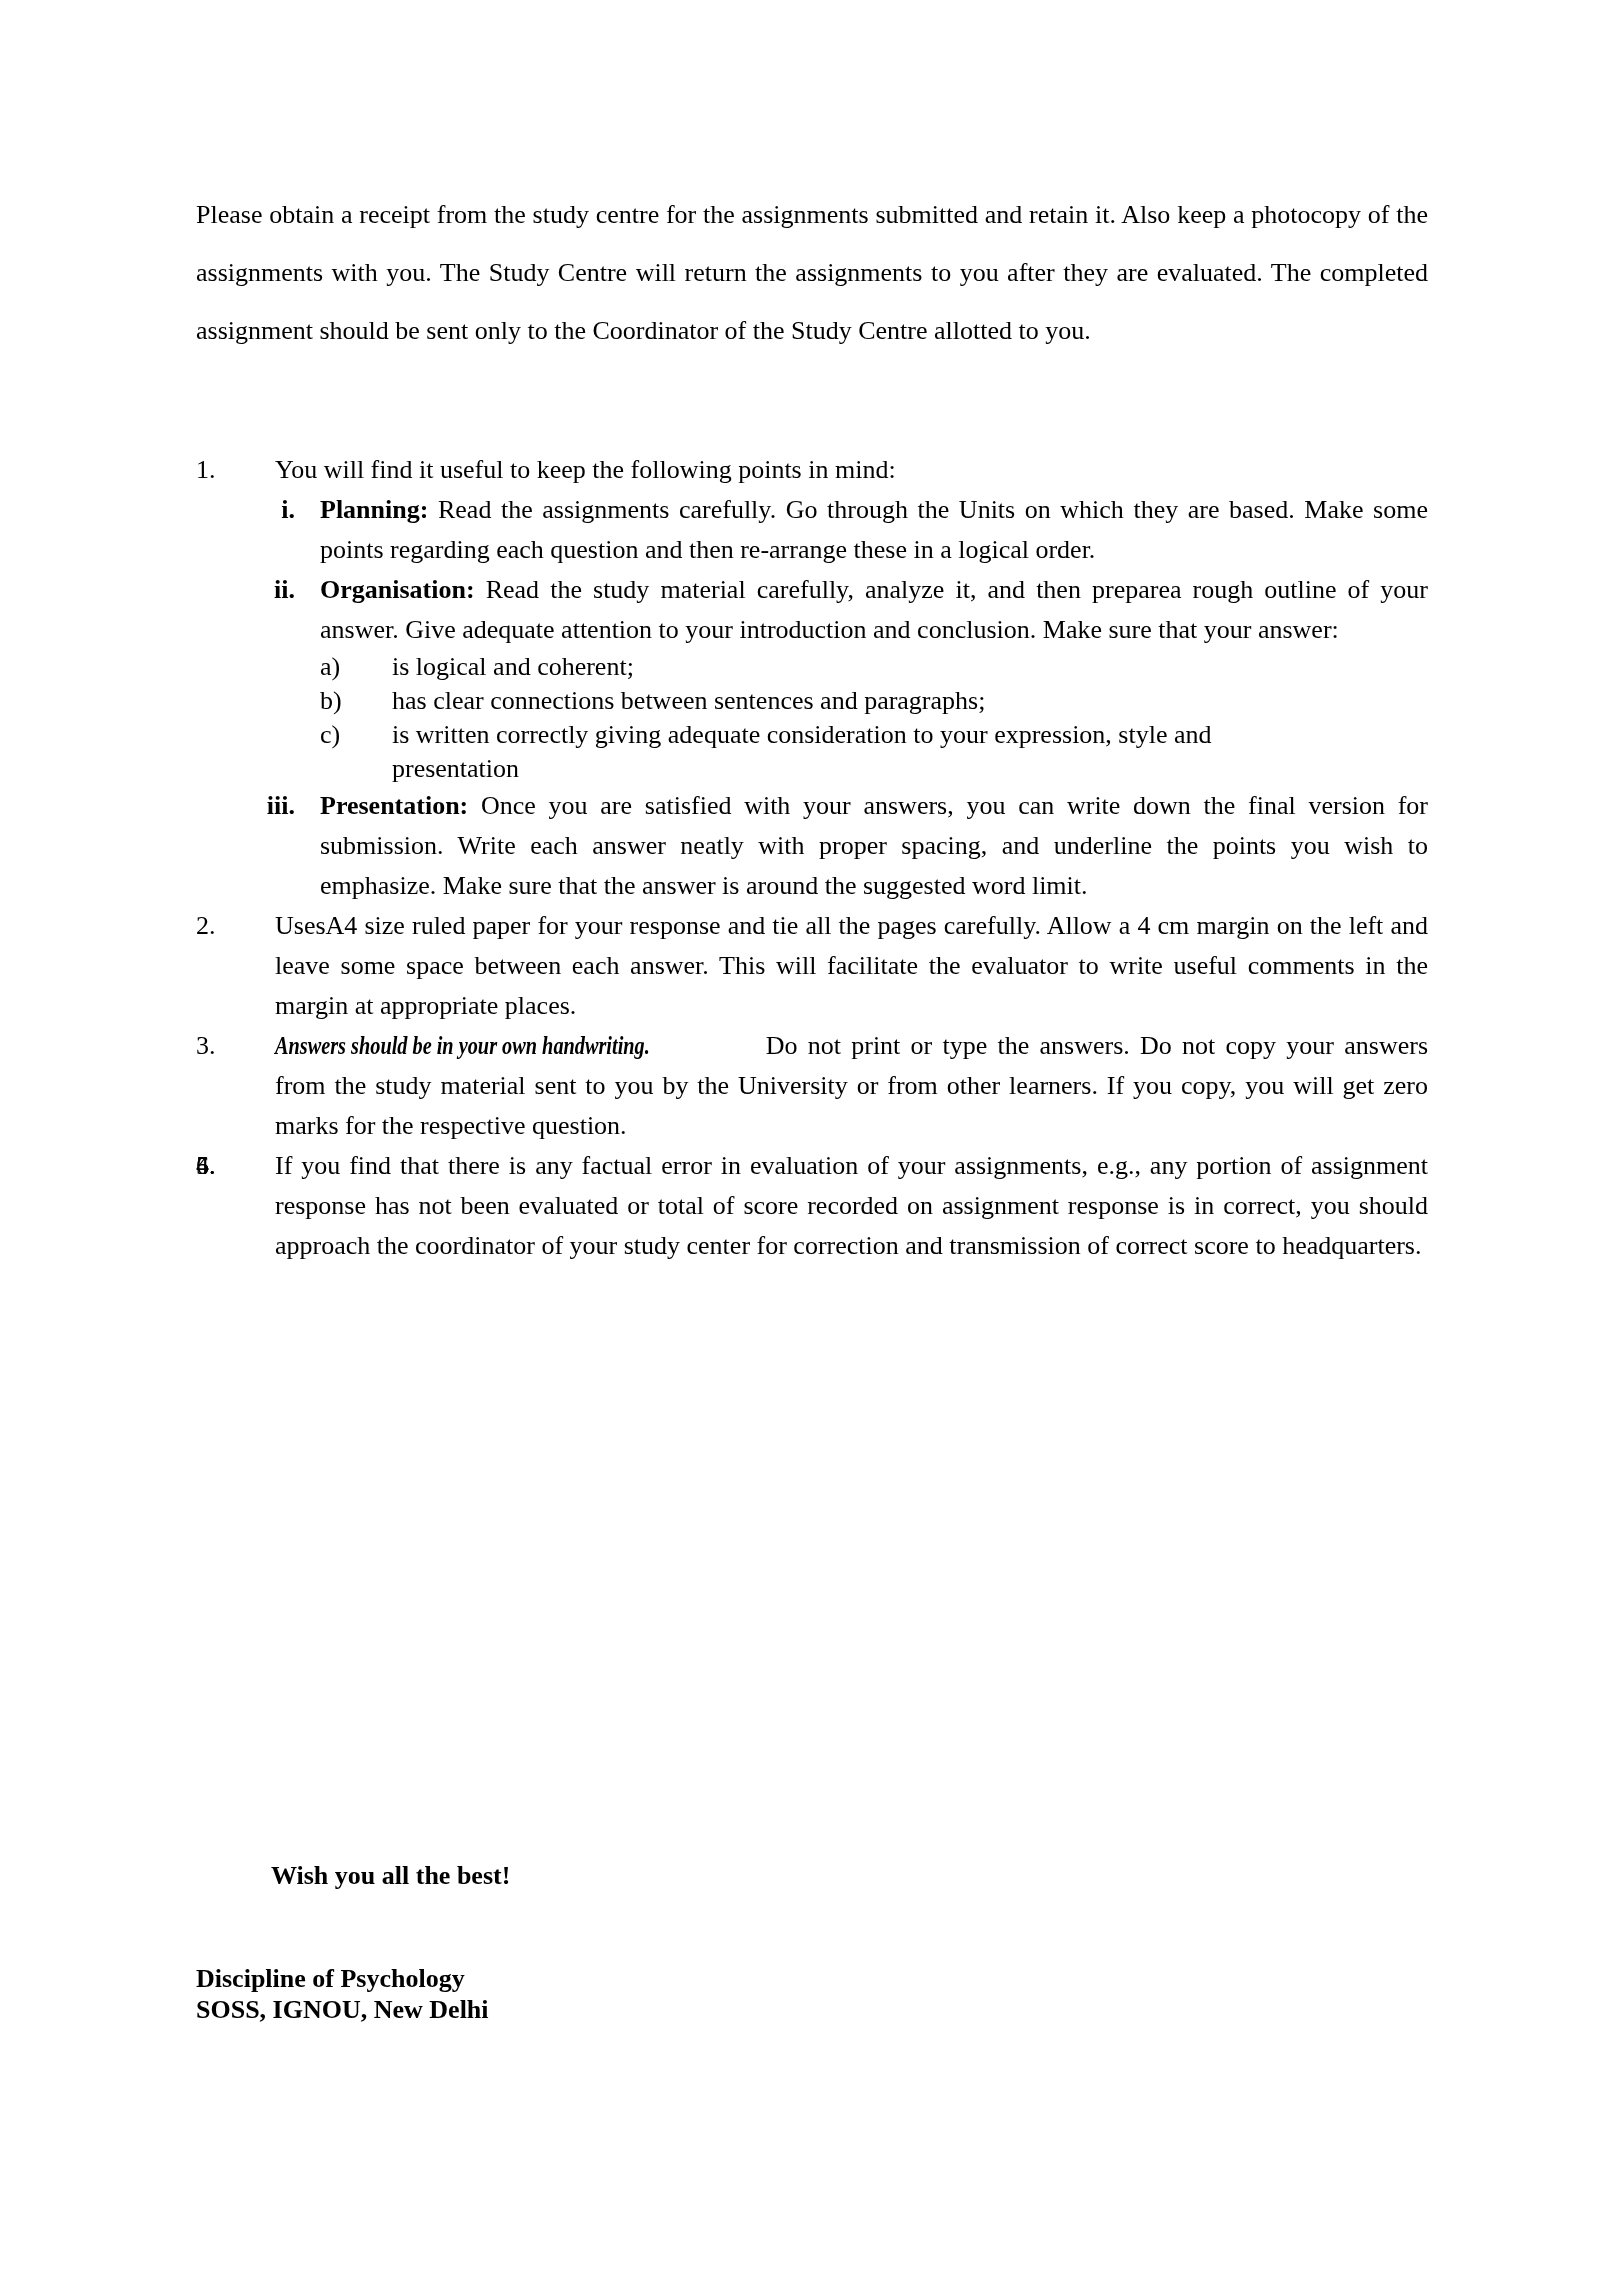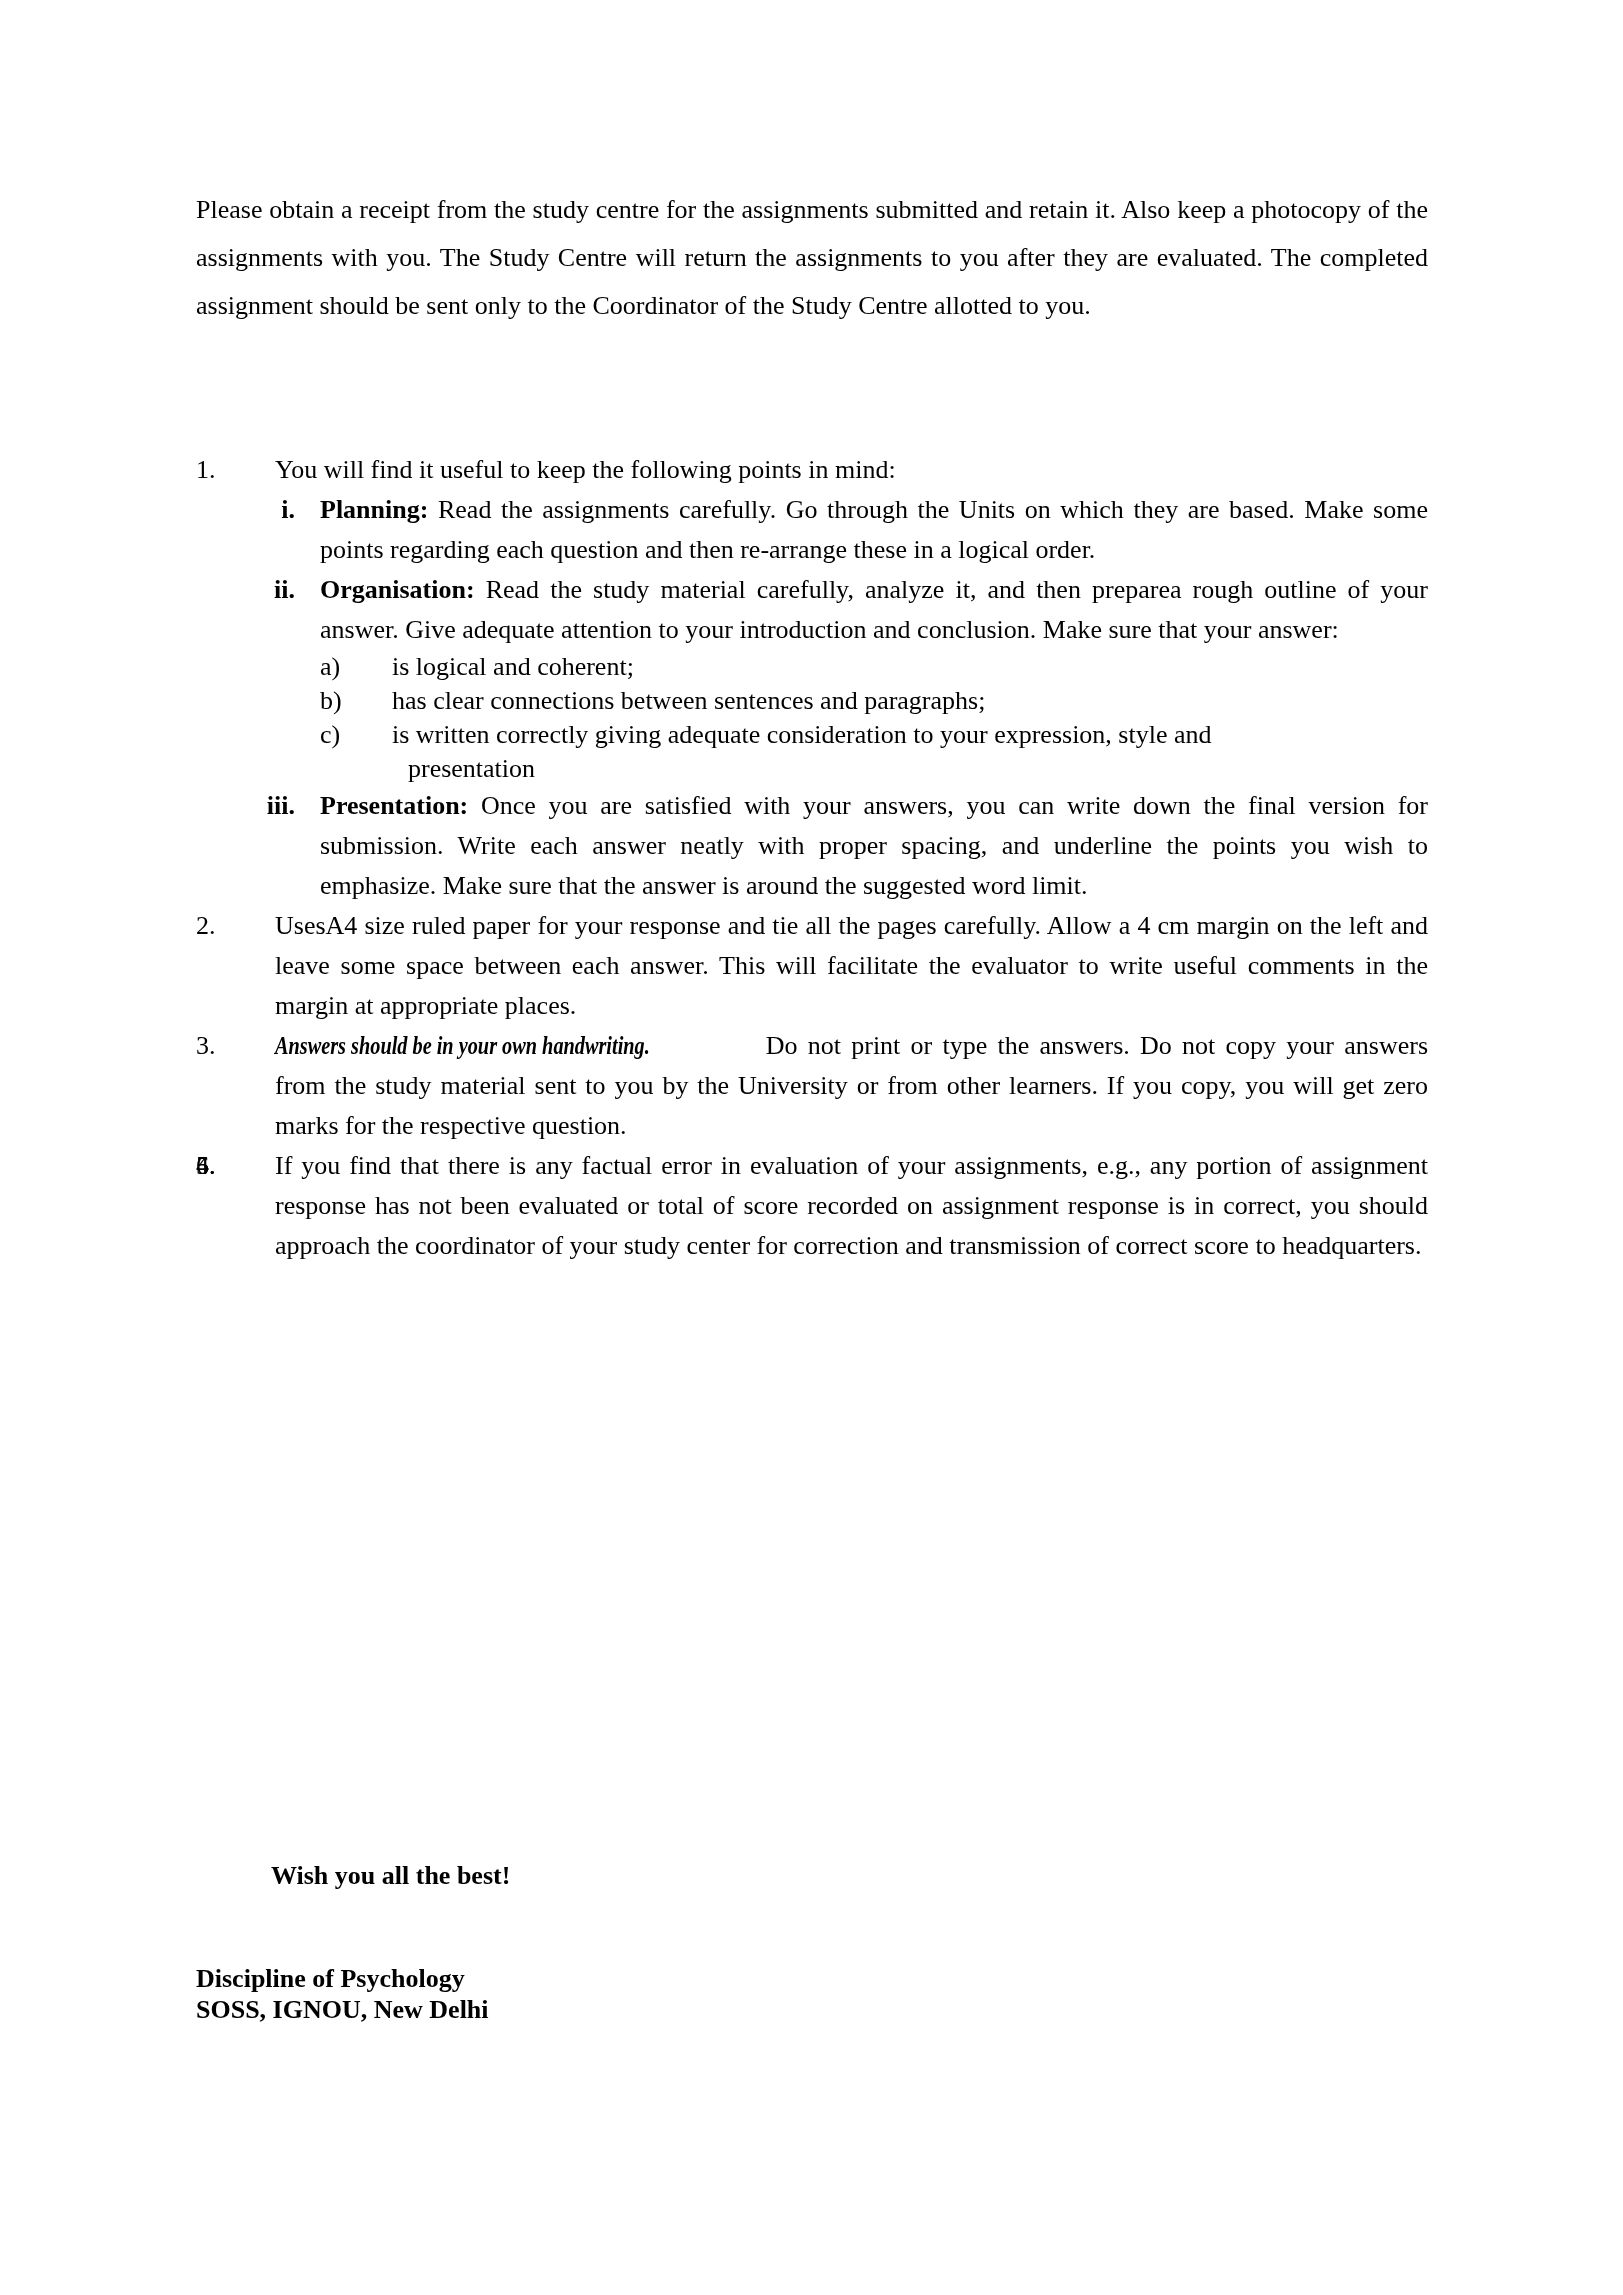--- a/index.html
+++ b/index.html
@@ -20,21 +20,21 @@
     position: absolute;
     left: 196px;
     top: 0;
     width: 1232px;   
     height: 2295px;
   }
 
   
   .para {
     font-size: 26px;
-    line-height: 48px;
+    line-height: 58px;
     text-align: justify;
     text-justify: inter-word;
     margin: 0;
   }
 
   .intro {
     position: absolute;
     top: 186px;
     left: 0;
     width: 1232px;
@@ -108,21 +108,21 @@
   }
   .li-alpha > .marker {
     position: absolute;
     left: 124px;
     top: 0;
     width: 46px;
     text-align: left;
     font-size: 26px;
     line-height: 34px;
   }
-  .li-alpha .wrap2 { display: block; margin-left: 16px; }
+  .li-alpha .wrap2 { display: block; }
 
   .b { font-weight: bold; margin-top: 39px; }
   .bi-cond {
     font-weight: bold;
     font-style: italic;
     font-stretch: condensed;
     transform: scaleX(0.78);
     display: inline-block;
     transform-origin: left center;
   }

